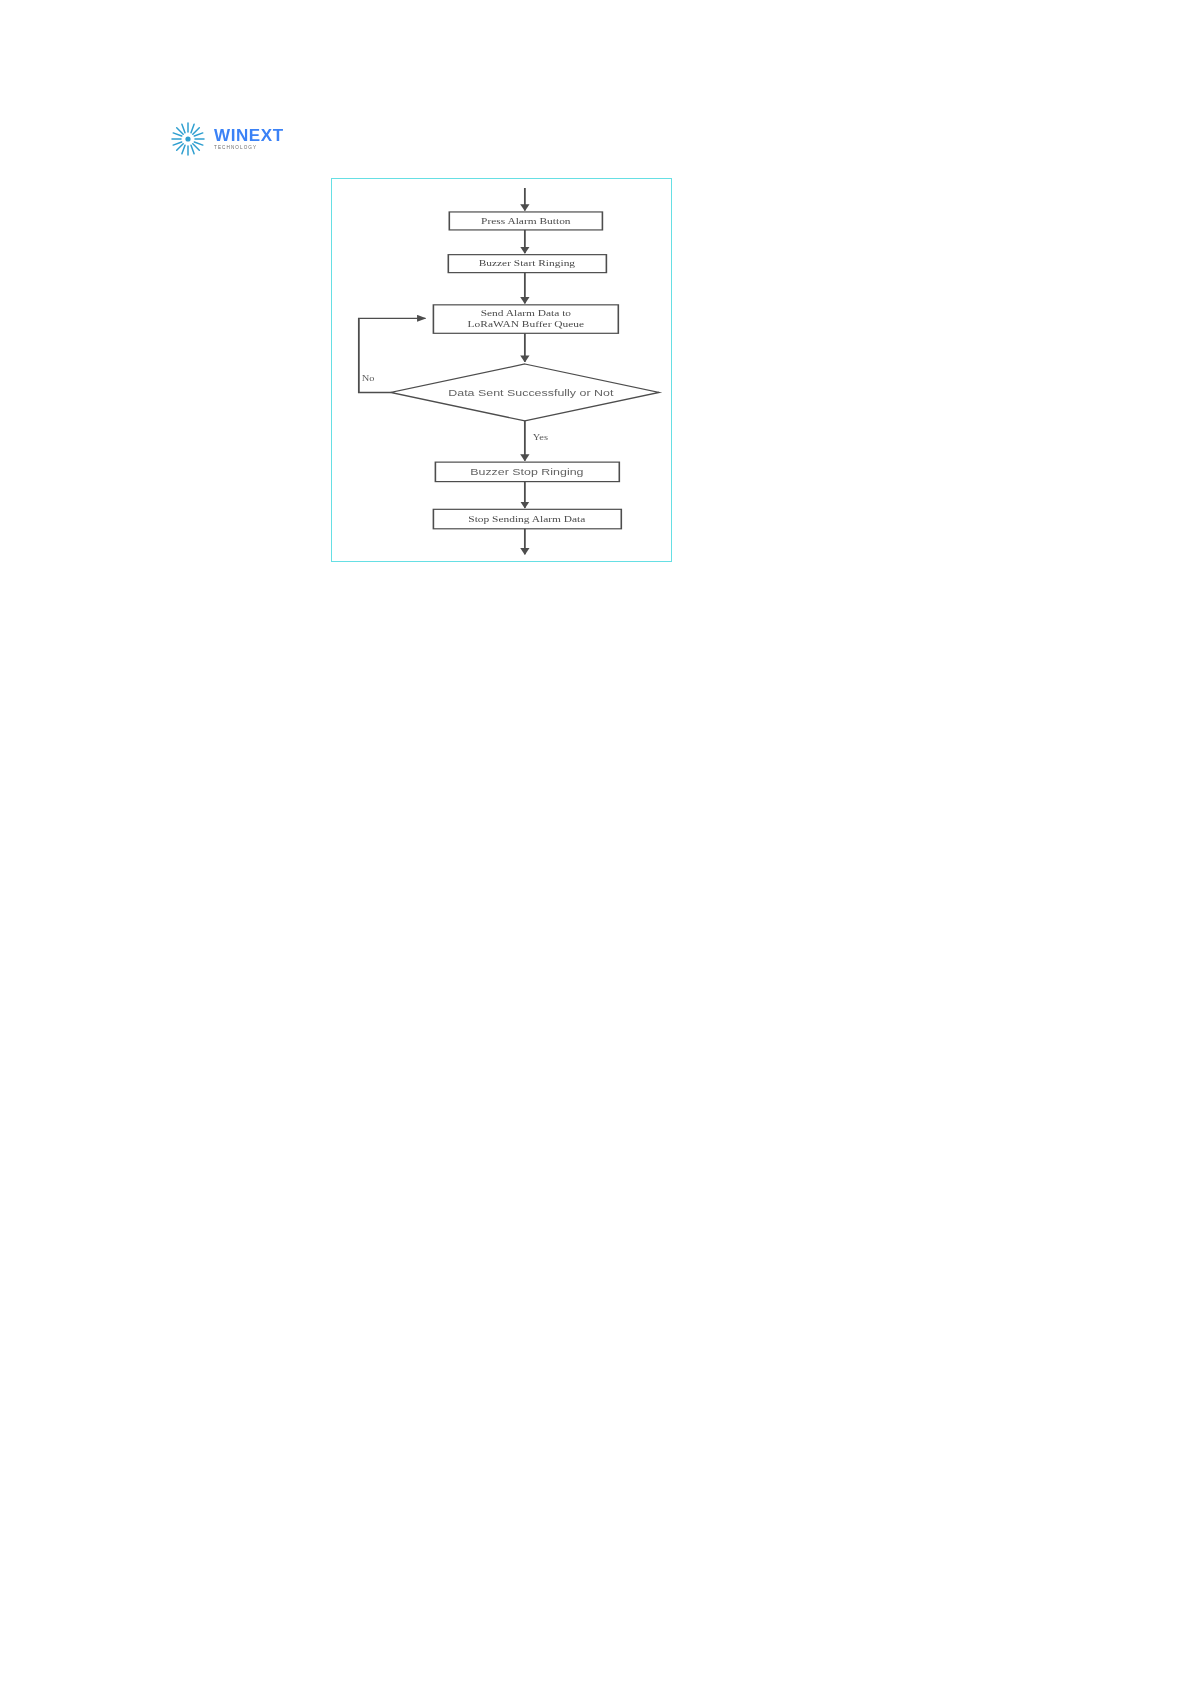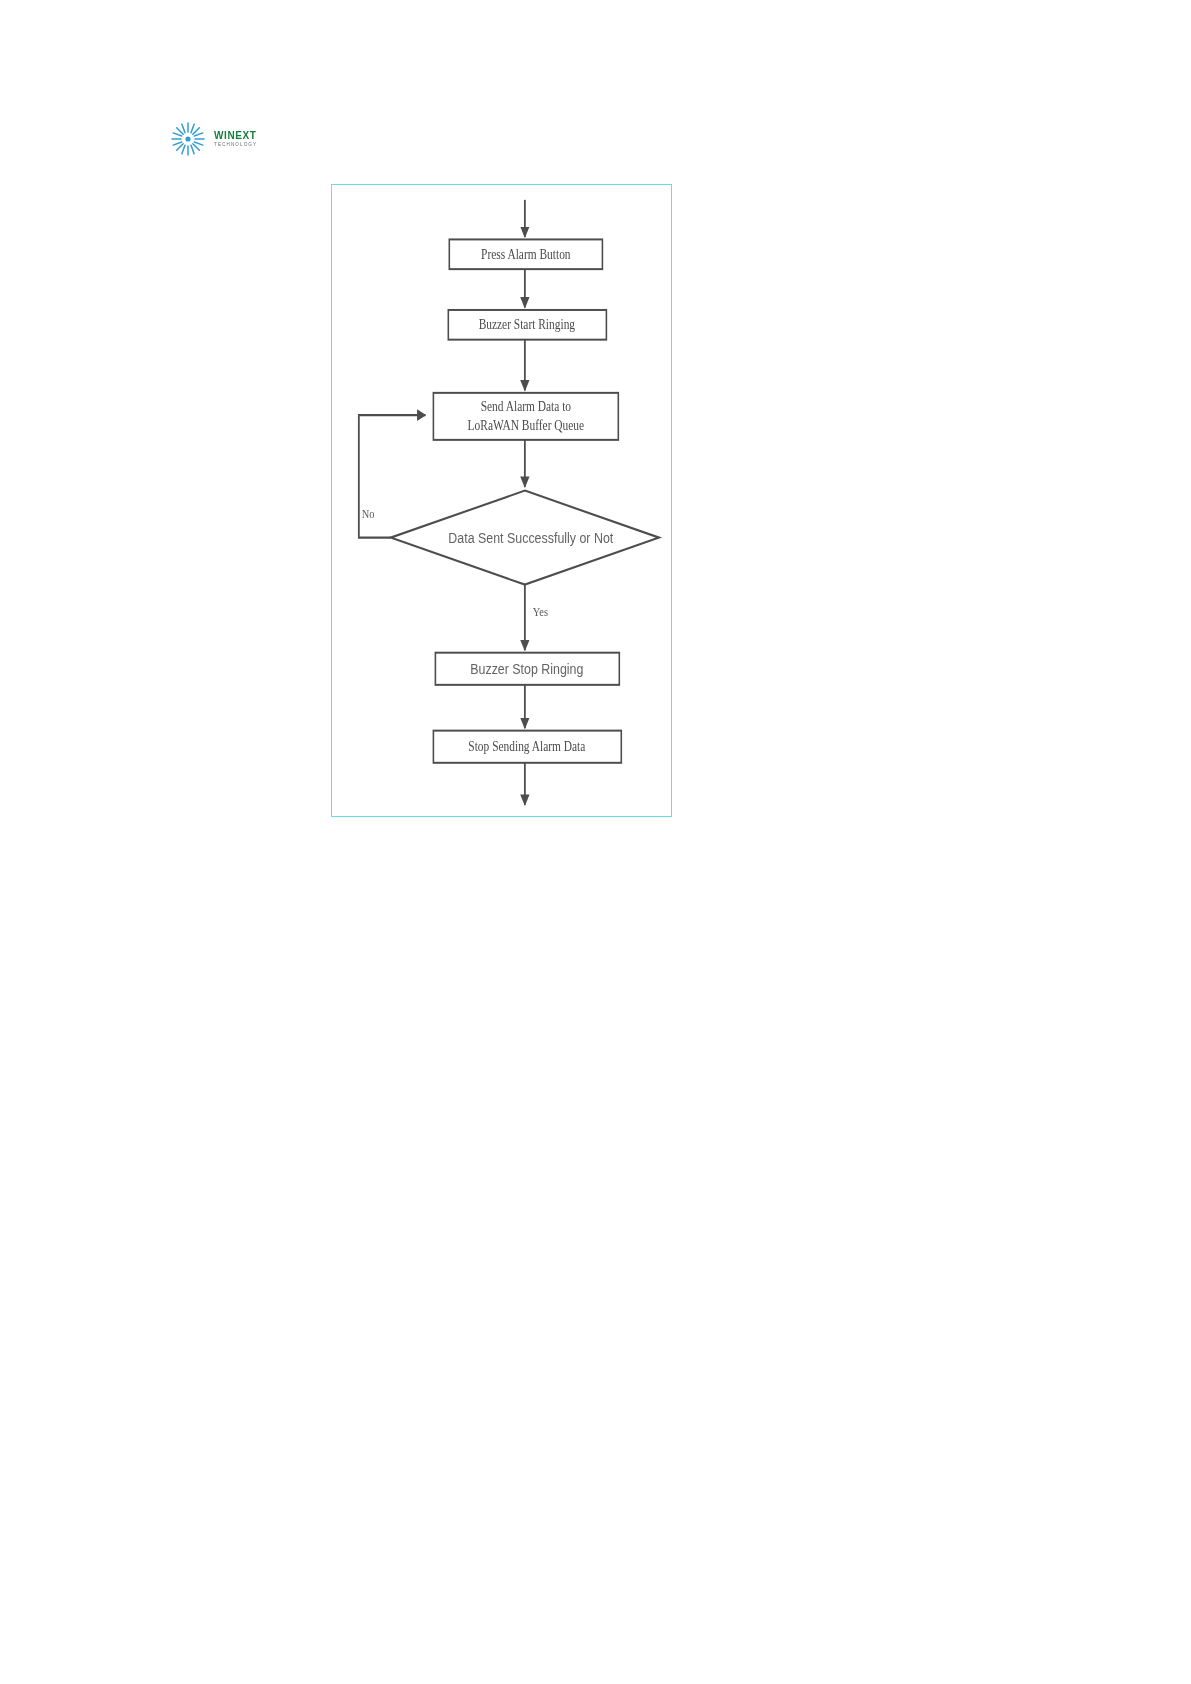--- a/index.html
+++ b/index.html
@@ -33,40 +33,40 @@
     position: relative;
   }
   #logo-text {
     display: flex;
     flex-direction: column;
     justify-content: center;
     line-height: 1;
   }
   #logo-word {
     font-family: "Liberation Sans", sans-serif;
-    font-size: 10px;
+    font-size: 17px;
     font-weight: 700;
     letter-spacing: 0.6px;
-    color: #15803d;
+    color: #3b82f6;
   }
   #logo-sub {
     font-family: "Liberation Sans", sans-serif;
     font-size: 4.6px;
     letter-spacing: 1.1px;
     color: #6d6d6d;
     margin-top: 2px;
   }
 
   
   #flow-frame {
     position: absolute;
     left: 331px;
-    top: 184px;
+    top: 178px;
     width: 341px;
-    height: 633px;
+    height: 384px;
     border: 1.5px solid #66dfe4;
     background: #ffffff;
     box-sizing: border-box;
   }
   #flow-svg {
     position: absolute;
     left: 0;
     top: 0;
     width: 100%;
     height: 100%;

